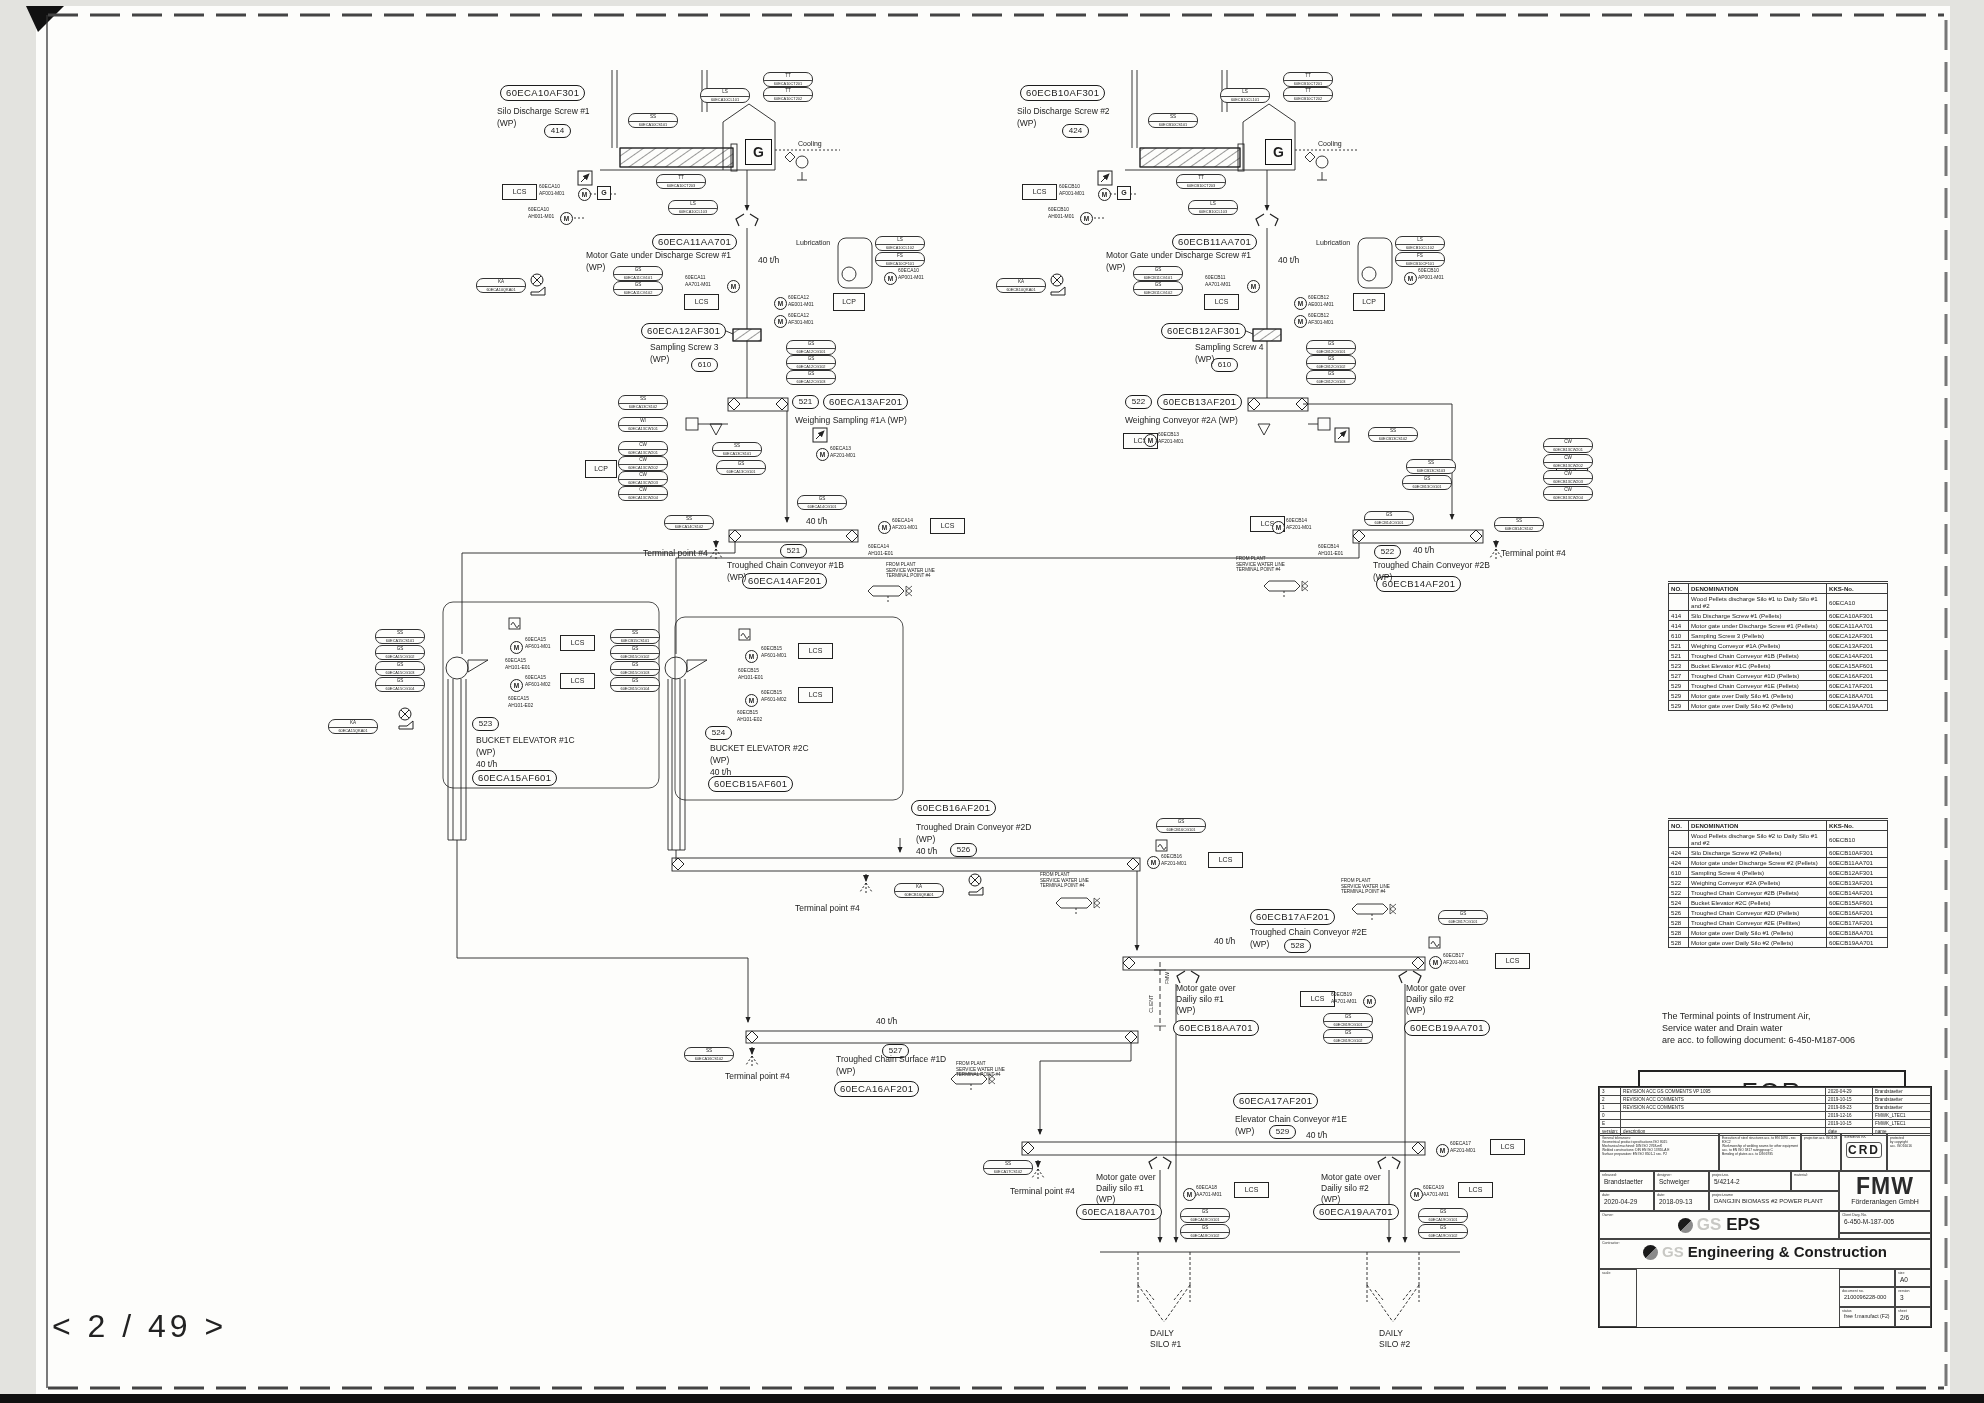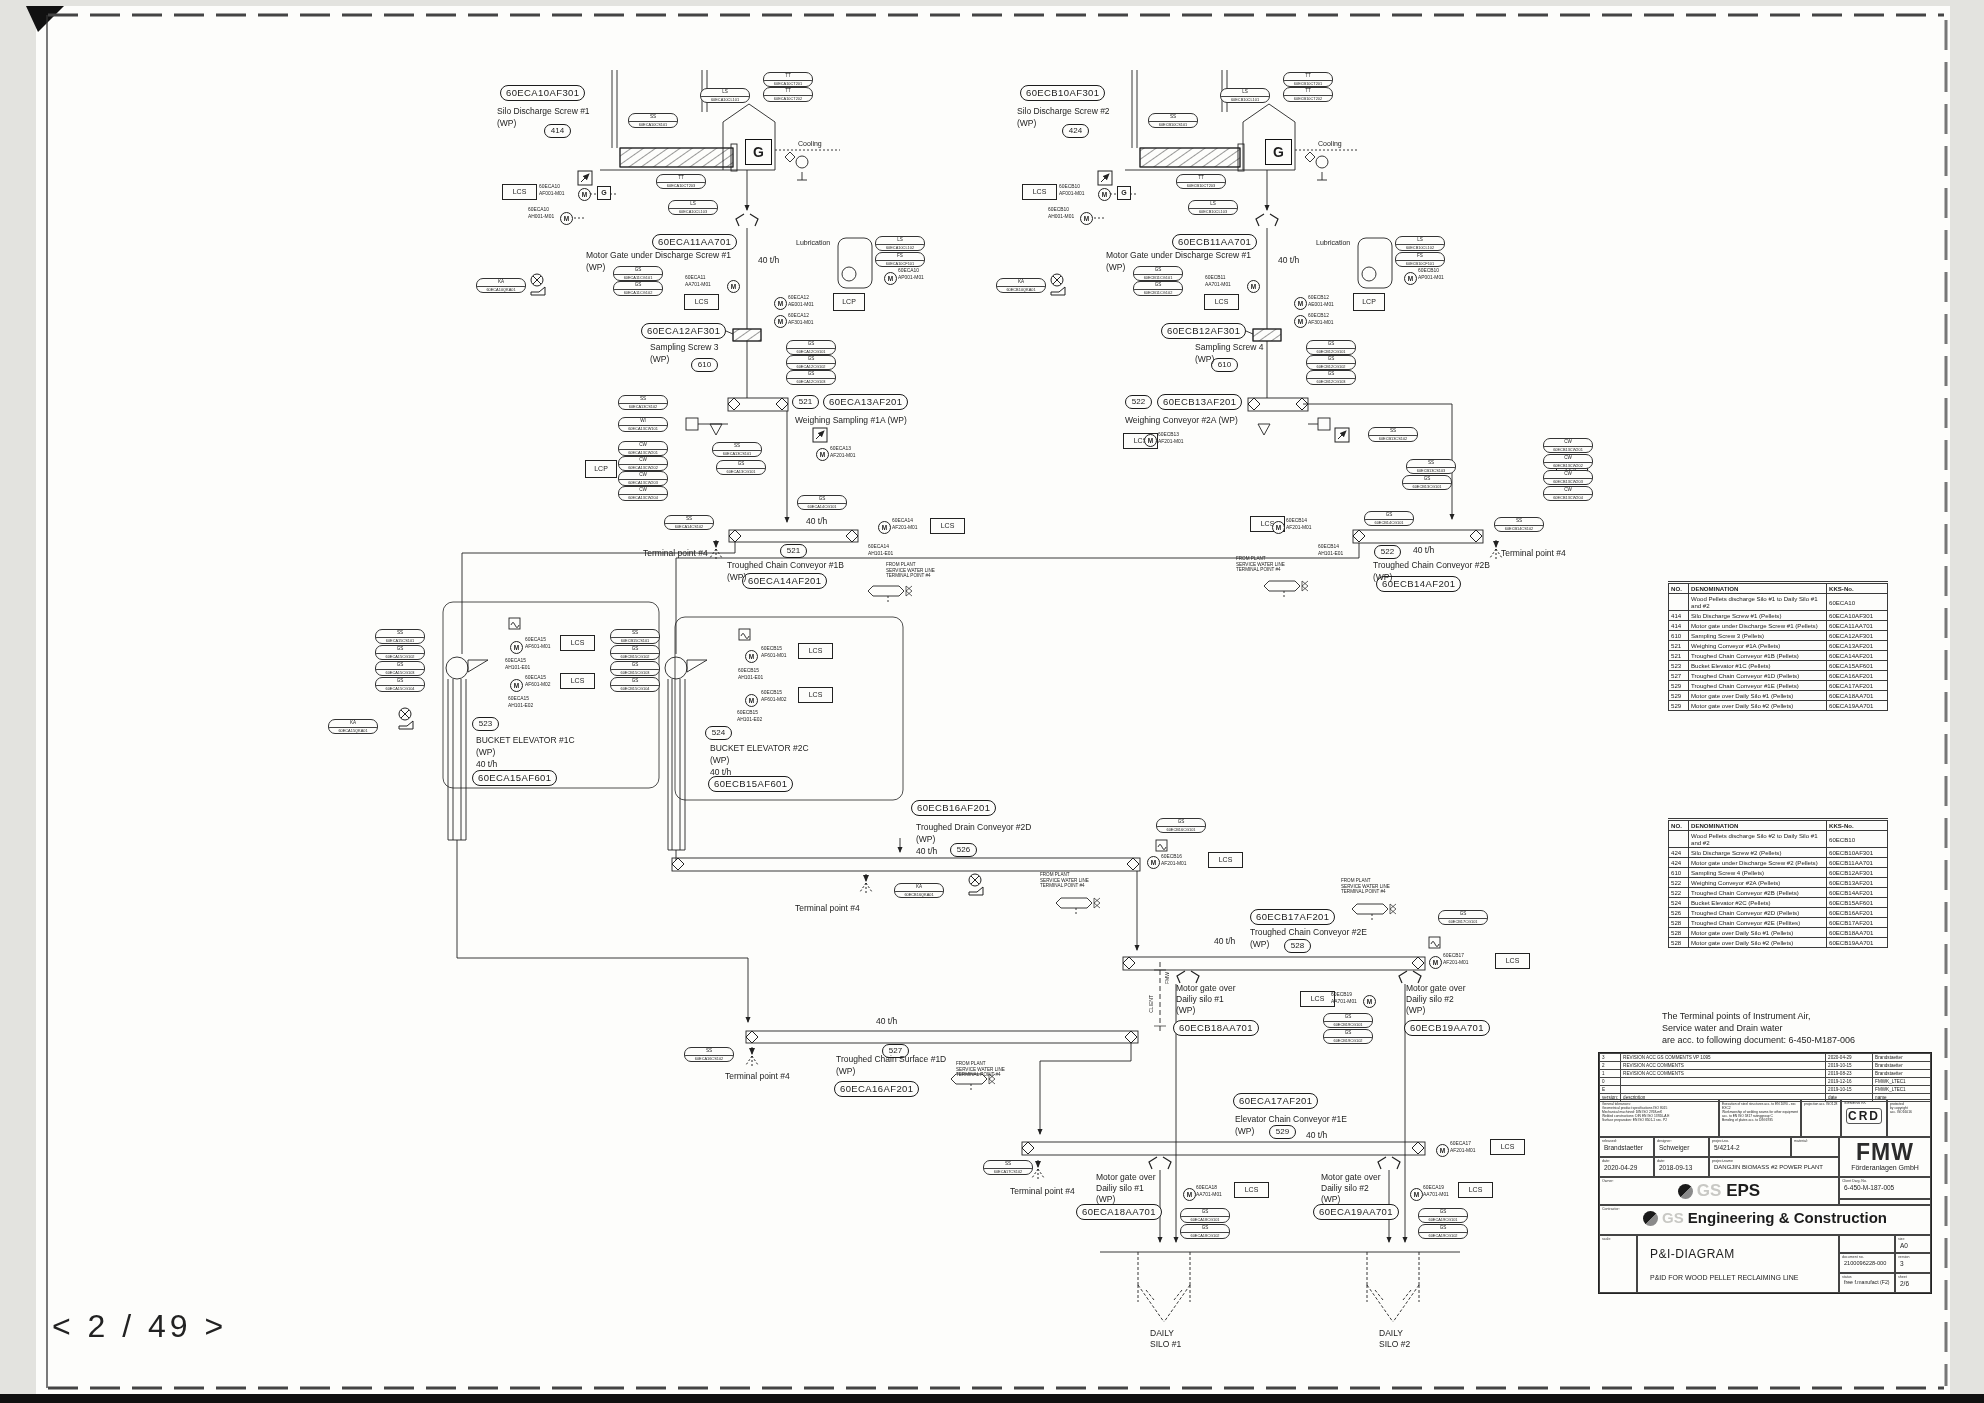--- a/index.html
+++ b/index.html
@@ -20,21 +20,21 @@
   .lcp{position:absolute;width:30px;height:16px;border:1px solid #222;font:7px/16px "Liberation Sans",sans-serif;text-align:center;background:#fdfdfb;}
   .gb{position:absolute;width:12px;height:12px;border:1px solid #222;font:bold 7px/12px "Liberation Sans",sans-serif;text-align:center;background:#fdfdfb;}
   .gbig{position:absolute;width:25px;height:24px;border:1.3px solid #111;font:bold 14px/24px "Liberation Sans",sans-serif;text-align:center;background:#fdfdfb;}
   .vert{position:absolute;font:5px "Liberation Sans",sans-serif;writing-mode:vertical-rl;transform:rotate(180deg);}
   .eqt{position:absolute;border-collapse:collapse;background:#fdfdfb;font:6.1px/1.15 "Liberation Sans",sans-serif;}
   .eqt th,.eqt td{border:.8px solid #3a3a3a;padding:1px 2px;text-align:left;vertical-align:middle;}
   .eqt{border-top:3px double #3a3a3a;}
   .eqt .no{width:15px;} .eqt .den{width:133px;} .eqt .kks{width:56px;white-space:nowrap;}
   .nav{position:absolute;left:52px;top:1308px;font:32px "Liberation Sans",sans-serif;letter-spacing:4px;color:#222;}
   
-  .tb{position:absolute;left:1598px;top:1052px;width:332px;height:240px;border:1.4px solid #222;background:#fdfdfb;font-family:"Liberation Sans",sans-serif;}
+  .tb{position:absolute;left:1598px;top:1086px;width:332px;height:240px;border:1.4px solid #222;background:#fdfdfb;font-family:"Liberation Sans",sans-serif;}
   .tb .cell{position:absolute;border:.7px solid #444;box-sizing:border-box;overflow:hidden;}
   .lab{display:block;font:3.6px/4.5px "Liberation Sans",sans-serif;color:#333;padding:1px 0 0 2px;}
   .val{display:block;font:6.5px/1.1 "Liberation Sans",sans-serif;padding:0 0 0 4px;}
   .rev{position:absolute;left:0;top:0;width:100%;border-collapse:collapse;font:4.6px/1.2 "Liberation Sans",sans-serif;}
   .rev td{border:.7px solid #444;padding:0 2px;height:7px;}
   .tol{font:3.3px/1.25 "Liberation Sans",sans-serif;white-space:pre-line;padding:2px;}
   .construction{position:absolute;left:1638px;top:1070px;width:264px;height:40px;border:2.2px solid #222;background:#fdfdfb;font:26px/40px "Liberation Sans",sans-serif;letter-spacing:2px;text-align:center;color:#222;}
   .swirl{display:inline-block;width:15px;height:15px;border-radius:50%;background:linear-gradient(135deg,#1a1a1a 0 52%,#8a8a8a 52% 100%);vertical-align:middle;margin-right:4px;}
   .fmwlogo{font:bold 23px/1 "Liberation Sans",sans-serif;letter-spacing:1px;color:#2b2b2b;text-align:center;margin-top:3px;}
   .fmwsub{font:7px/1.1 "Liberation Sans",sans-serif;text-align:center;}
@@ -977,24 +977,20 @@
         <div style="text-align:center;margin-top:-2px" class="epslogo"><span class="swirl"></span><span class="ghost">GS</span> <span>EPS</span></div>
       </div>
   <div class="cell" style="left:240px;top:146px;width:92px;height:6px"></div>
   <div class="cell" style="left:0;top:152px;width:332px;height:30px">
         <span class="lab">Contractor:</span>
         <div style="text-align:center;margin-top:-2px" class="gclogo"><span class="swirl"></span><b style="color:#c8c8c4">GS</b> <span style="font-weight:bold">Engineering &amp; Construction</span></div>
       </div>
   <div class="cell" style="left:0;top:182px;width:38px;height:58px">
         <span class="lab">scale</span>
       </div>
-  <div class="cell" style="left:38px;top:182px;width:202px;height:58px">
-        <div style="font:12px/1 'Liberation Sans',sans-serif;letter-spacing:.5px;margin:12px 0 0 12px">P&amp;I-DIAGRAM</div>
-        <div style="font:7px/1 'Liberation Sans',sans-serif;margin:14px 0 0 12px">P&amp;ID FOR WOOD PELLET RECLAIMING LINE</div>
-      </div>
   <div class="cell" style="left:240px;top:182px;width:56px;height:18px"></div>
   <div class="cell" style="left:296px;top:182px;width:36px;height:18px">
         <span class="lab">size</span>
         <span class="val">A0</span>
       </div>
   <div class="cell" style="left:240px;top:200px;width:56px;height:20px">
         <span class="lab">document no.</span>
         <span class="val" style="font-size:5.6px">2100096228-000</span>
       </div>
   <div class="cell" style="left:296px;top:200px;width:36px;height:20px">

